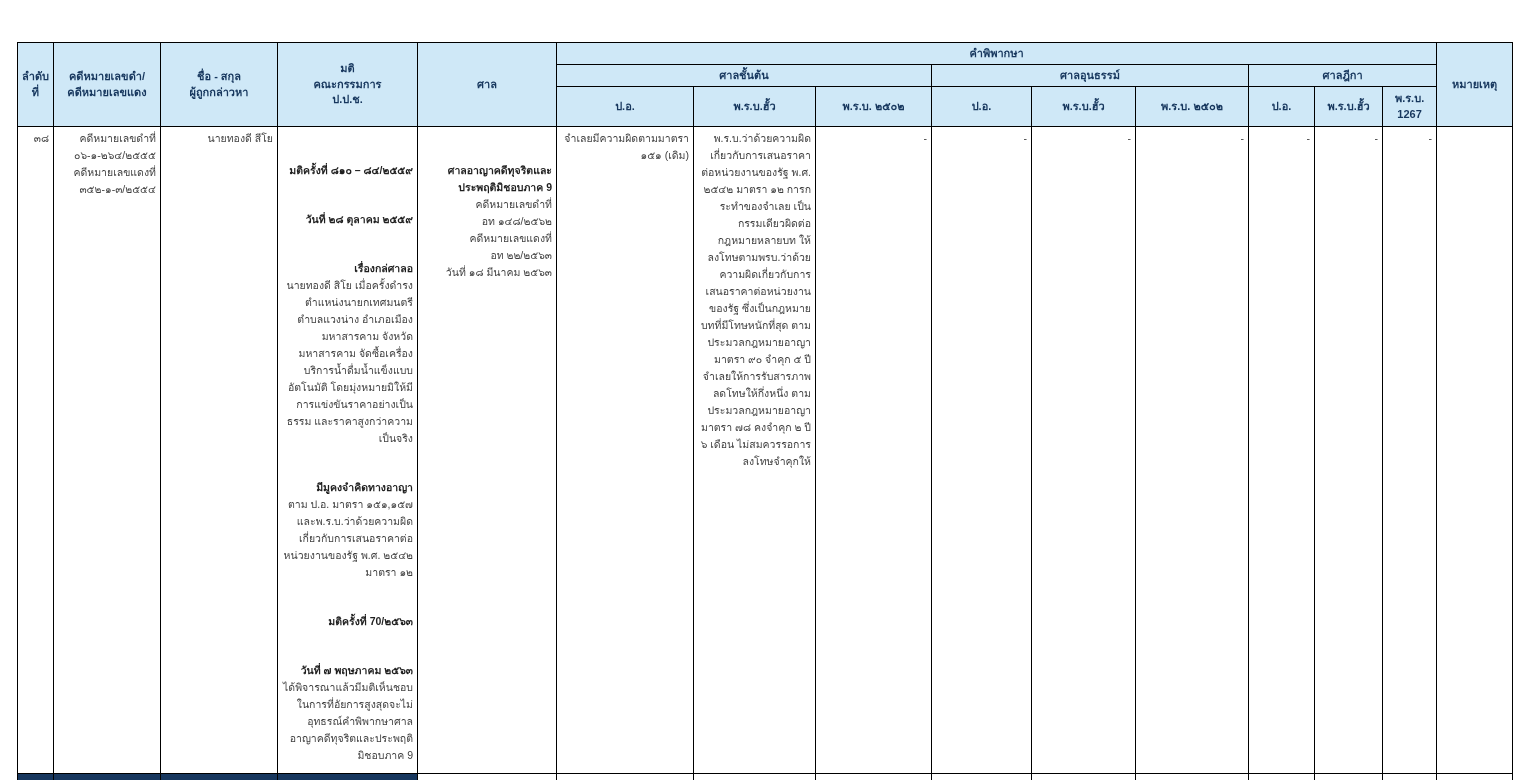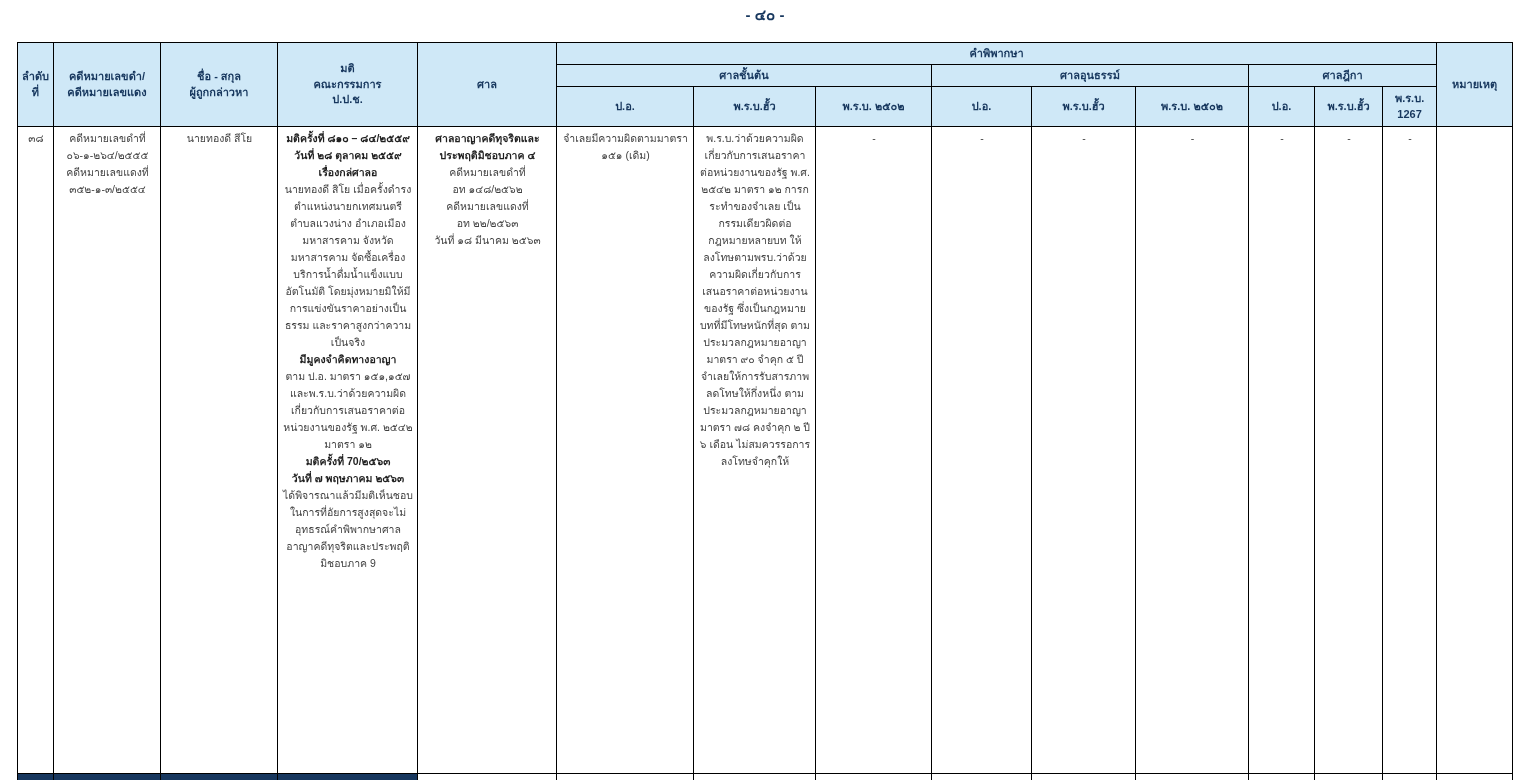--- a/index.html
+++ b/index.html
@@ -49,34 +49,33 @@
     vertical-align: middle;
     padding: 1px 2px;
   }
   table.report td {
     background: #ffffff;
     color: #3f3f3f;
     font-size: 10.5px;
     line-height: 1.62;
     vertical-align: top;
     padding: 3px 4px 3px 5px;
-    text-align: center;
+    text-align: right;
   }
   .pre { white-space: pre-line; }
-  .b { font-weight: bold; color: #1f1f1f; }
+  .b { font-weight: bold; color: #1f1f1f; margin-top: 32px; }
   td.center { text-align: center; }
   tr.next-row-band td { padding: 0; }
   tr.next-row-band td.navy { background: #17375e; }
 </style>
 </head>
 <body>
 
 <div class="page">
 
-  <div class="page-number">- ๔๐ -</div>
 
   <table class="report">
     <colgroup>
       <col style="width:36px">
         <col style="width:107px">
         <col style="width:117px">
       <col style="width:140px">
         <col style="width:139px">
         <col style="width:137px">
       <col style="width:122px">
@@ -135,21 +134,21 @@
           <div class="b">วันที่ ๒๘ ตุลาคม ๒๕๕๙</div>
           <div class="b">เรื่องกล่ศาลอ</div>
           <div>นายทองดี สิโย เมื่อครั้งดำรงตำแหน่งนายกเทศมนตรีตำบลแวงน่าง อำเภอเมืองมหาสารคาม จังหวัดมหาสารคาม จัดซื้อเครื่องบริการน้ำดื่มน้ำแข็งแบบอัตโนมัติ โดยมุ่งหมายมิให้มีการแข่งขันราคาอย่างเป็นธรรม และราคาสูงกว่าความเป็นจริง</div>
           <div class="b">มีมูคงจำคิดทางอาญา</div>
           <div>ตาม ป.อ. มาตรา ๑๕๑,๑๕๗ และพ.ร.บ.ว่าด้วยความผิดเกี่ยวกับการเสนอราคาต่อหน่วยงานของรัฐ พ.ศ. ๒๕๔๒ มาตรา ๑๒</div>
           <div class="b">มติครั้งที่ 70/๒๕๖๓</div>
           <div class="b">วันที่ ๗ พฤษภาคม ๒๕๖๓</div>
           <div>ได้พิจารณาแล้วมีมติเห็นชอบในการที่อัยการสูงสุดจะไม่อุทธรณ์คำพิพากษาศาลอาญาคดีทุจริตและประพฤติมิชอบภาค 9</div>
         </td>
         <td>
-          <div class="b">ศาลอาญาคดีทุจริตและประพฤติมิชอบภาค ๔</div>
+          <div class="b">ศาลอาญาคดีทุจริตและประพฤติมิชอบภาค 9</div>
           <div class="pre">คดีหมายเลขดำที่
 อท ๑๔๘/๒๕๖๒
 คดีหมายเลขแดงที่
 อท ๒๒/๒๕๖๓
 วันที่ ๑๘ มีนาคม ๒๕๖๓</div>
         </td>
         <td>จำเลยมีความผิดตามมาตรา ๑๕๑ (เดิม)</td>
         <td>พ.ร.บ.ว่าด้วยความผิดเกี่ยวกับการเสนอราคาต่อหน่วยงานของรัฐ พ.ศ. ๒๕๔๒ มาตรา ๑๒ การกระทำของจำเลย เป็นกรรมเดียวผิดต่อกฎหมายหลายบท ให้ลงโทษตามพรบ.ว่าด้วยความผิดเกี่ยวกับการเสนอราคาต่อหน่วยงานของรัฐ ซึ่งเป็นกฎหมายบทที่มีโทษหนักที่สุด ตามประมวลกฎหมายอาญา มาตรา ๙๐ จำคุก ๕ ปี จำเลยให้การรับสารภาพ ลดโทษให้กึ่งหนึ่ง ตามประมวลกฎหมายอาญา มาตรา ๗๘ คงจำคุก ๒ ปี ๖ เดือน ไม่สมควรรอการลงโทษจำคุกให้</td>
         <td class="center">-</td>
         <td class="center">-</td>

